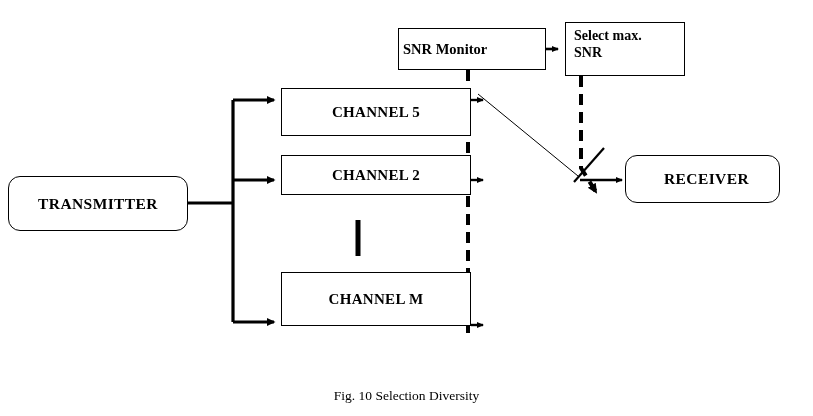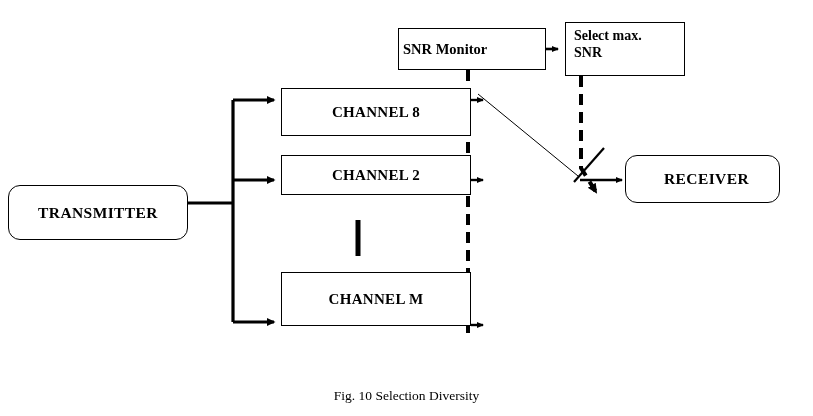--- a/index.html
+++ b/index.html
@@ -42,21 +42,20 @@
   
   #transmitter {
     left: 8px;
     top: 176px;
     width: 180px;
     height: 55px;
     border-radius: 12px;
     font-size: 15.5px;
     letter-spacing: 0.4px;
     justify-content: center;
-    margin-top: 9px;
   }
   
   #receiver {
     left: 625px;
     top: 155px;
     width: 155px;
     height: 48px;
     border-radius: 12px;
     font-size: 15.5px;
     letter-spacing: 0.4px;
@@ -175,21 +174,21 @@
     <path d="M580,180 L622,180" stroke="#000" stroke-width="2.4" fill="none" marker-end="url(#arrowThin)"></path>
 
     <path d="M358,220 L358,256" stroke="#000" stroke-width="5" fill="none"></path>
   </svg>
 
   <div class="node center" id="transmitter">
     <span>TRANSMITTER</span>
   </div>
 
   <div class="node center channel" id="channel1">
-    <span>CHANNEL 8</span>
+    <span>CHANNEL 5</span>
   </div>
 
   <div class="node center channel" id="channel2">
     <span>CHANNEL 2</span>
   </div>
 
   <div class="node center channel" id="channelm">
     <span>CHANNEL M</span>
   </div>
 

